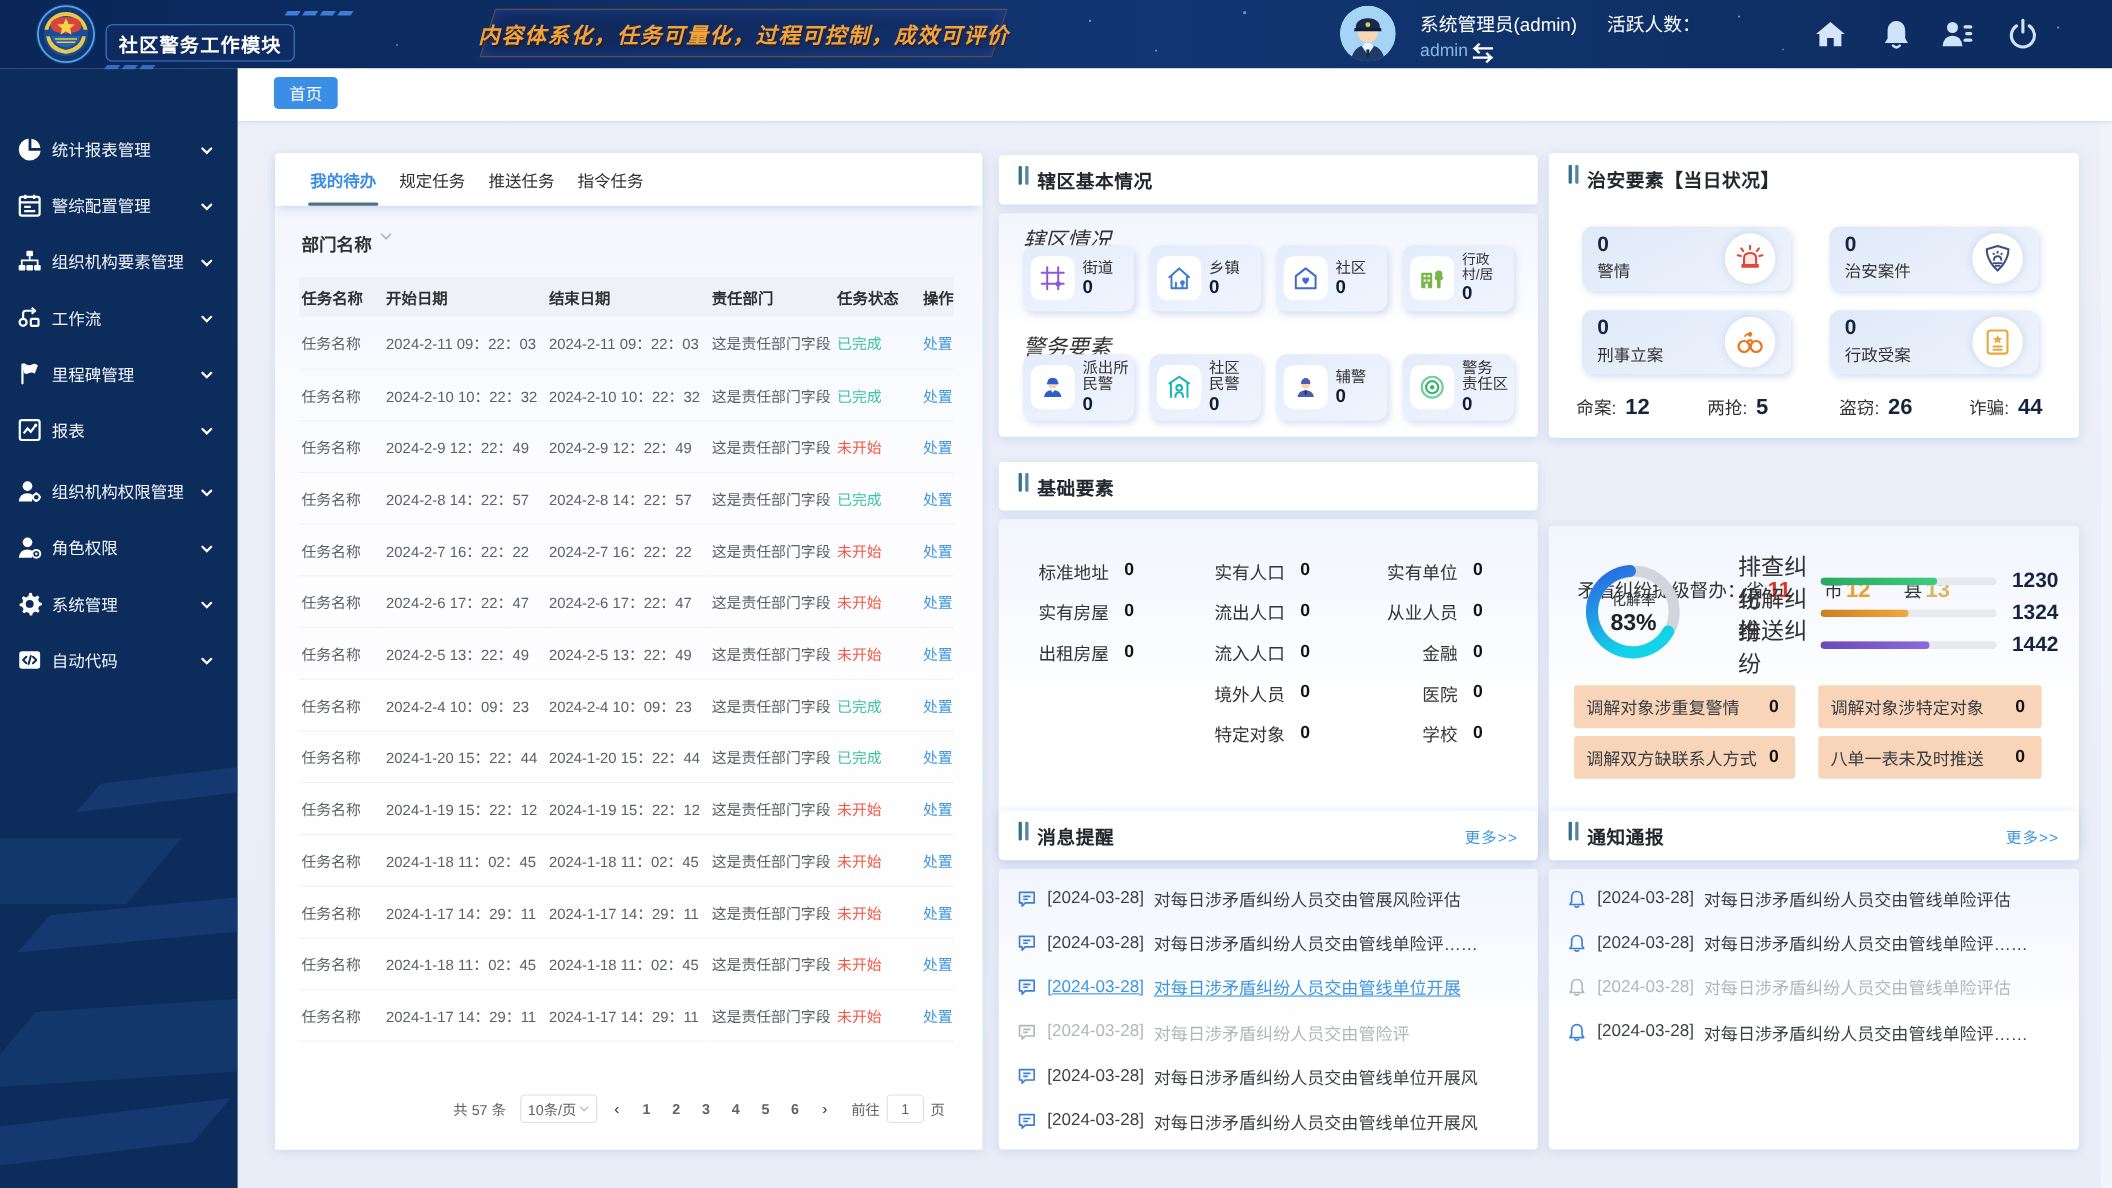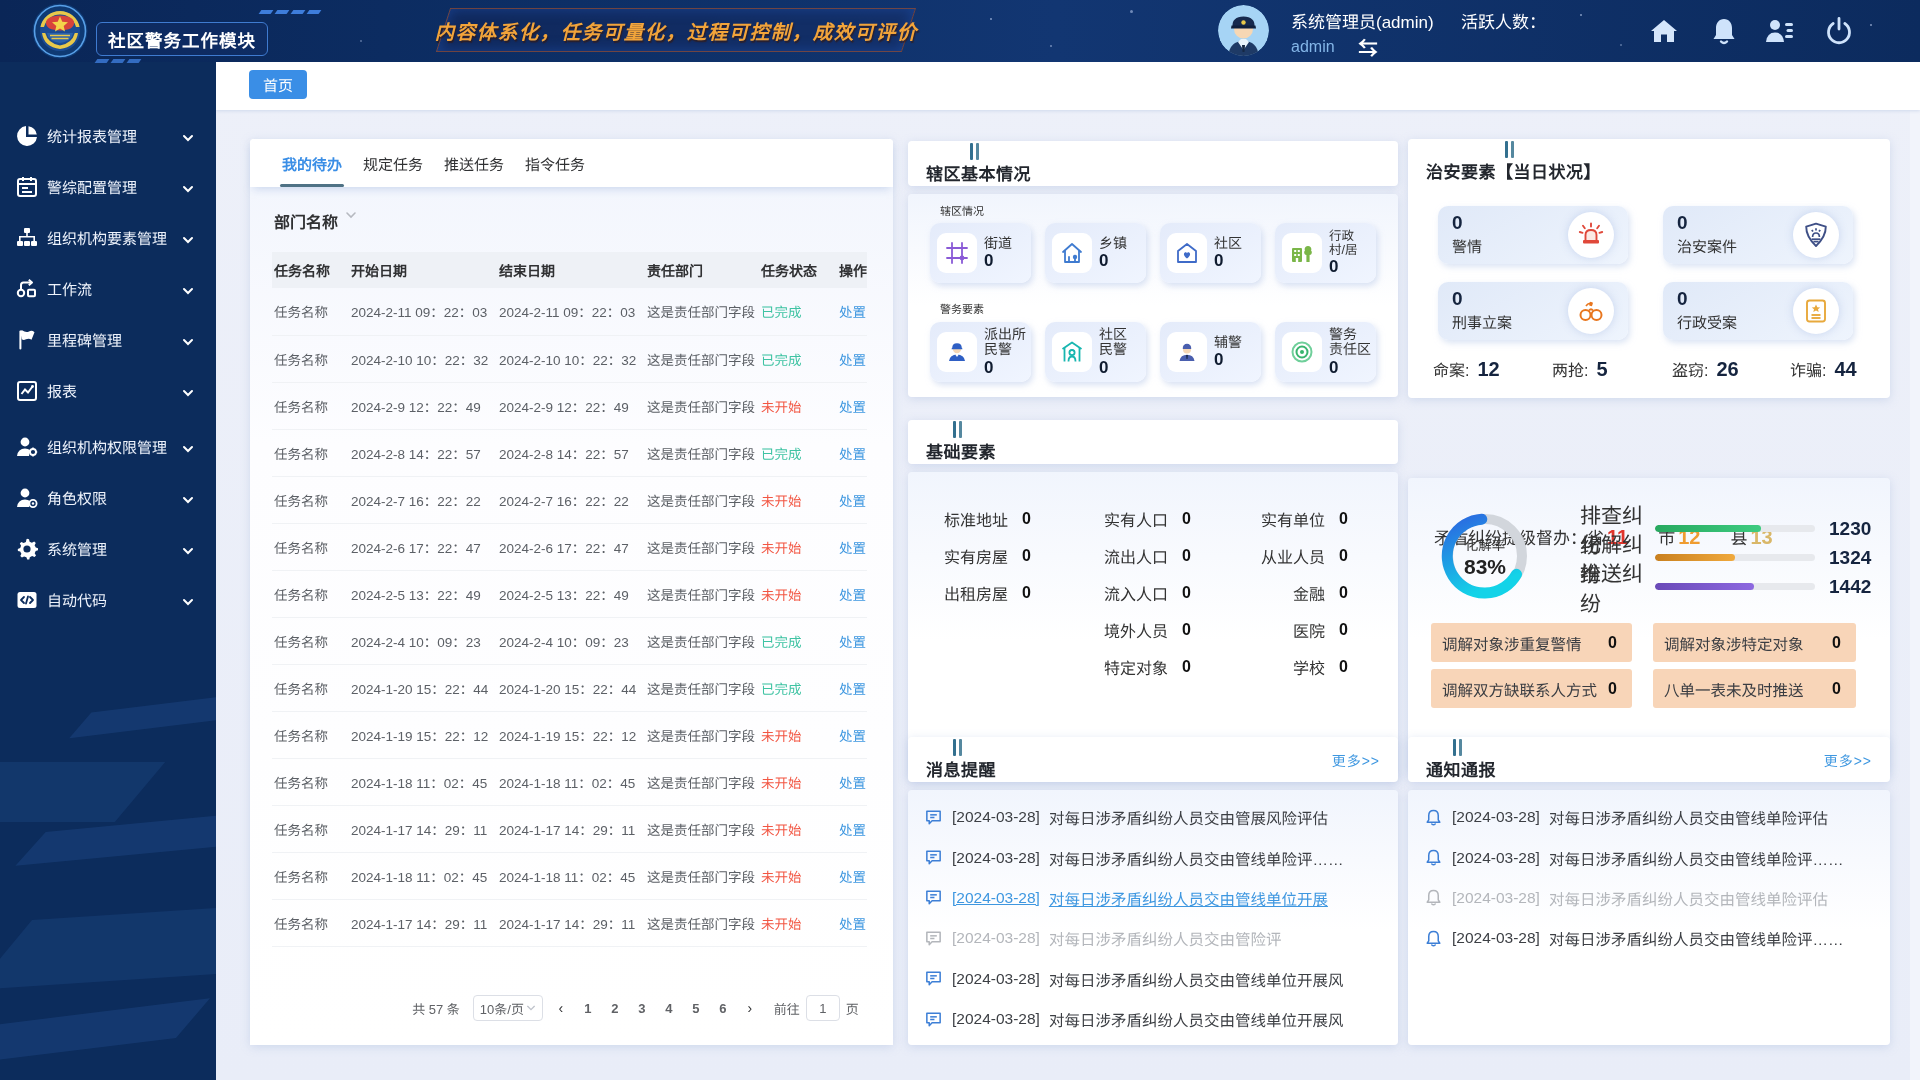--- a/index.html
+++ b/index.html
@@ -17,21 +17,21 @@
     background:rgba(20,50,110,.35); letter-spacing:1px; }
   .deco-dash { position:absolute; display:flex; gap:4px; }
   .deco-dash i { width:12px; height:4px; background:#3e7ddb; transform:skewX(-35deg); }
   .slogan { position:absolute; left:443px; top:8px; width:466px; height:44px; transform:skewX(-18deg);
     background:linear-gradient(90deg, rgba(16,40,92,.9), rgba(19,47,104,.9)); border:1px solid rgba(190,90,40,.55);
     box-shadow:inset 0 0 12px rgba(30,80,170,.6); display:flex; align-items:center; justify-content:center; }
   .slogan span { transform:skewX(18deg); font-style:italic; font-weight:bold; font-size:19.5px; letter-spacing:1.5px;
     color:#f2a43a; text-shadow:1px 2px 1px rgba(60,20,0,.55); white-space:nowrap; }
   .avatar { position:absolute; left:1218px; top:5px; width:51px; height:51px; border-radius:50%; overflow:hidden; }
   .user-name { position:absolute; left:1291px; top:8px; color:#fff; font-size:17px; }
-  .user-admin { position:absolute; left:1291px; top:33px; color:#84b6e8; font-size:16px; display:flex; align-items:center; gap:24px;}
+  .user-admin { position:absolute; left:1291px; top:33px; color:#84b6e8; font-size:16px; display:flex; align-items:center; gap:4px;}
   .user-admin .swap { color:#fff; font-size:19px; font-weight:bold; }
   .active-count { position:absolute; left:1461px; top:8px; color:#fff; font-size:17px; }
   .hdr-icon { position:absolute; top:15px; width:32px; height:32px; cursor:pointer; }
   .hdr-icon svg { width:100%; height:100%; }
 
   
   .sidebar { position:absolute; left:0; top:62px; width:216px; height:1018px; background:#0c2c5c; z-index:20; overflow:hidden; }
   .menu { position:absolute; left:0; top:48px; width:100%; }
   .menu-item { position:relative; height:51px; display:flex; align-items:center; color:#eef3fc; cursor:pointer; }
   .menu-item .mi-icon { position:absolute; left:15px; width:24px; height:24px; display:flex; }
@@ -44,21 +44,21 @@
   
   .main { position:absolute; left:216px; top:62px; width:1704px; height:1018px;
     background:linear-gradient(180deg,#edf0f9 0%, #e9edf8 100%); }
   .rail { position:absolute; right:0; top:0; width:10px; height:100%; background:#f2f4fb; }
   .crumb-bar { position:absolute; left:0; top:0; width:100%; height:48px; background:#fff; box-shadow:0 1px 3px rgba(180,195,225,.5); }
   .home-chip { position:absolute; left:33px; top:8px; height:29px; padding:0 14px; background:var(--accent); color:#fff;
     font-size:15px; border:none; border-radius:4px; display:flex; align-items:center; cursor:pointer; }
 
   .card { position:absolute; background:#fff; border-radius:4px; box-shadow:0 2px 10px rgba(155,175,215,.35); }
   .p-head { display:flex; align-items:center; padding:0 18px; }
-  .p-title { font-size:17px; font-weight:bold; color:#23272e; display:flex; align-items:center; letter-spacing:.5px;flex-direction:column; }
+  .p-title { font-size:17px; font-weight:bold; color:#23272e; display:flex; align-items:flex-start; letter-spacing:.5px; }
   .bars-ico { display:inline-flex; gap:3px; margin-right:8px; }
   .bars-ico i { width:3px; height:17px; background:#33708f; border-radius:1px; }
   .bars-ico i:last-child { height:17px; background:#55889f; }
   .more-link { margin-left:auto; color:var(--link); font-size:14px; cursor:pointer; letter-spacing:1px; }
   .p-body { background:linear-gradient(180deg,#f1f5fd 0%, #ffffff 55%); }
 
   
   .tasks { left:34px; top:77px; width:643px; height:906px; }
   .tab-bar { position:absolute; left:0; top:0; width:100%; height:48px; background:#fff; border-radius:4px 4px 0 0;
     box-shadow:0 5px 9px -3px rgba(170,190,225,.55); display:flex; align-items:stretch; padding-left:30px; z-index:3; }
@@ -84,21 +84,21 @@
   .pg-size svg { width:10px; height:10px; }
   .pg-arrow { width:18px; text-align:center; color:#303133; cursor:pointer; font-size:14px; }
   .pg-num { width:18px; text-align:center; cursor:pointer; color:#606266; font-weight:bold; }
   .pg-goto { display:flex; align-items:center; gap:6px; margin-left:6px; }
   .pg-input { width:34px; height:26px; border:1px solid #dcdfe6; border-radius:4px; text-align:center; font-size:13px; color:#606266;
     font-family:"Liberation Sans",sans-serif; }
 
   
   .prec-head { left:692px; top:79px; width:490px; height:45px; }
   .prec-body { left:692px; top:132px; width:490px; height:203px; }
-  .sec-label { position:absolute; left:32px; font-size:11px; color:#333; }
+  .sec-label { position:absolute; left:22px; font-size:20px; color:#333;font-style:italic; }
   .pc-row { position:absolute; left:22px; display:flex; gap:14px; }
   .pcard { width:101px; height:60px; border-radius:10px; background:linear-gradient(150deg,#e5ecfб 0%,#eff4fe 100%);
     background:linear-gradient(150deg,#e4ebfa 0%,#f0f5ff 100%); box-shadow:2px 3px 6px rgba(190,205,235,.6);
     display:flex; align-items:center; padding:0 6px 0 7px; gap:7px; }
   .pcard .chip { width:40px; height:40px; background:#fff; border-radius:9px; flex:none; display:flex; align-items:center; justify-content:center; }
   .pcard .chip svg { width:26px; height:26px; }
   .pcard .tx { display:flex; flex-direction:column; line-height:1.12; }
   .pcard .lb { font-size:14px; color:#333; white-space:nowrap; }
   .pcard .lb.small { font-size:12.5px; }
   .pcard .vl { font-size:17px; font-weight:bold; color:#101c30; }

